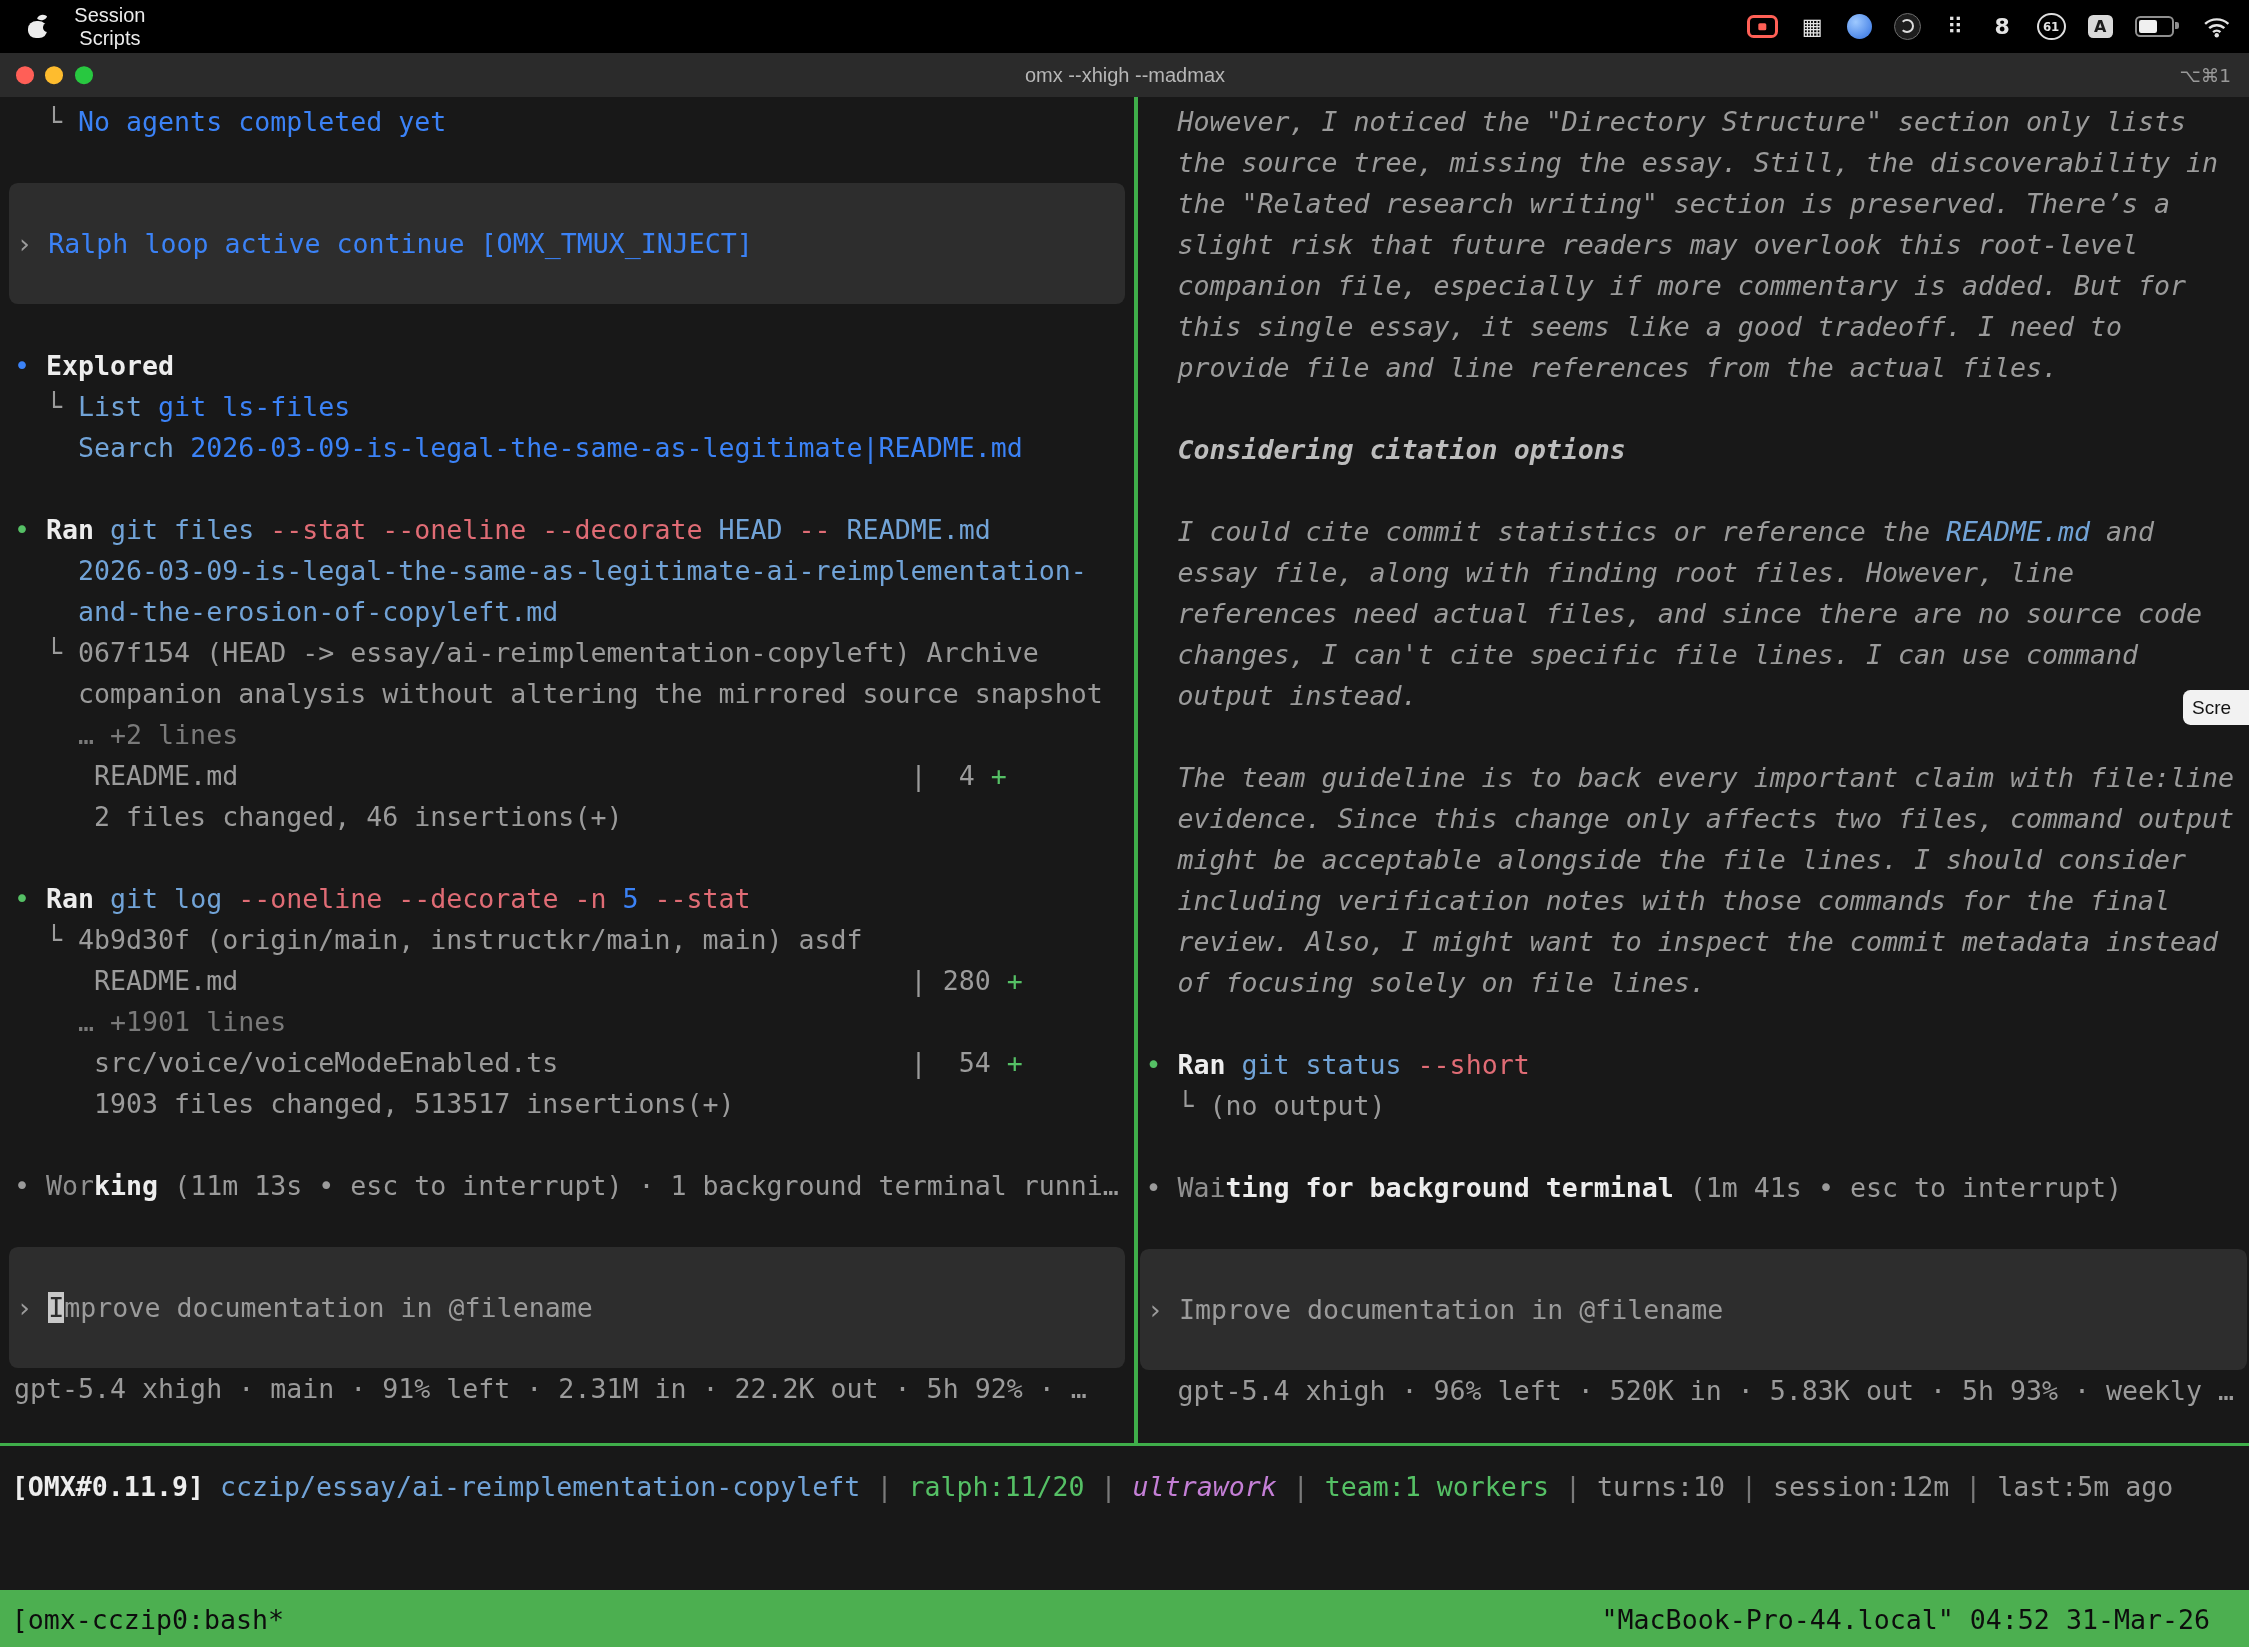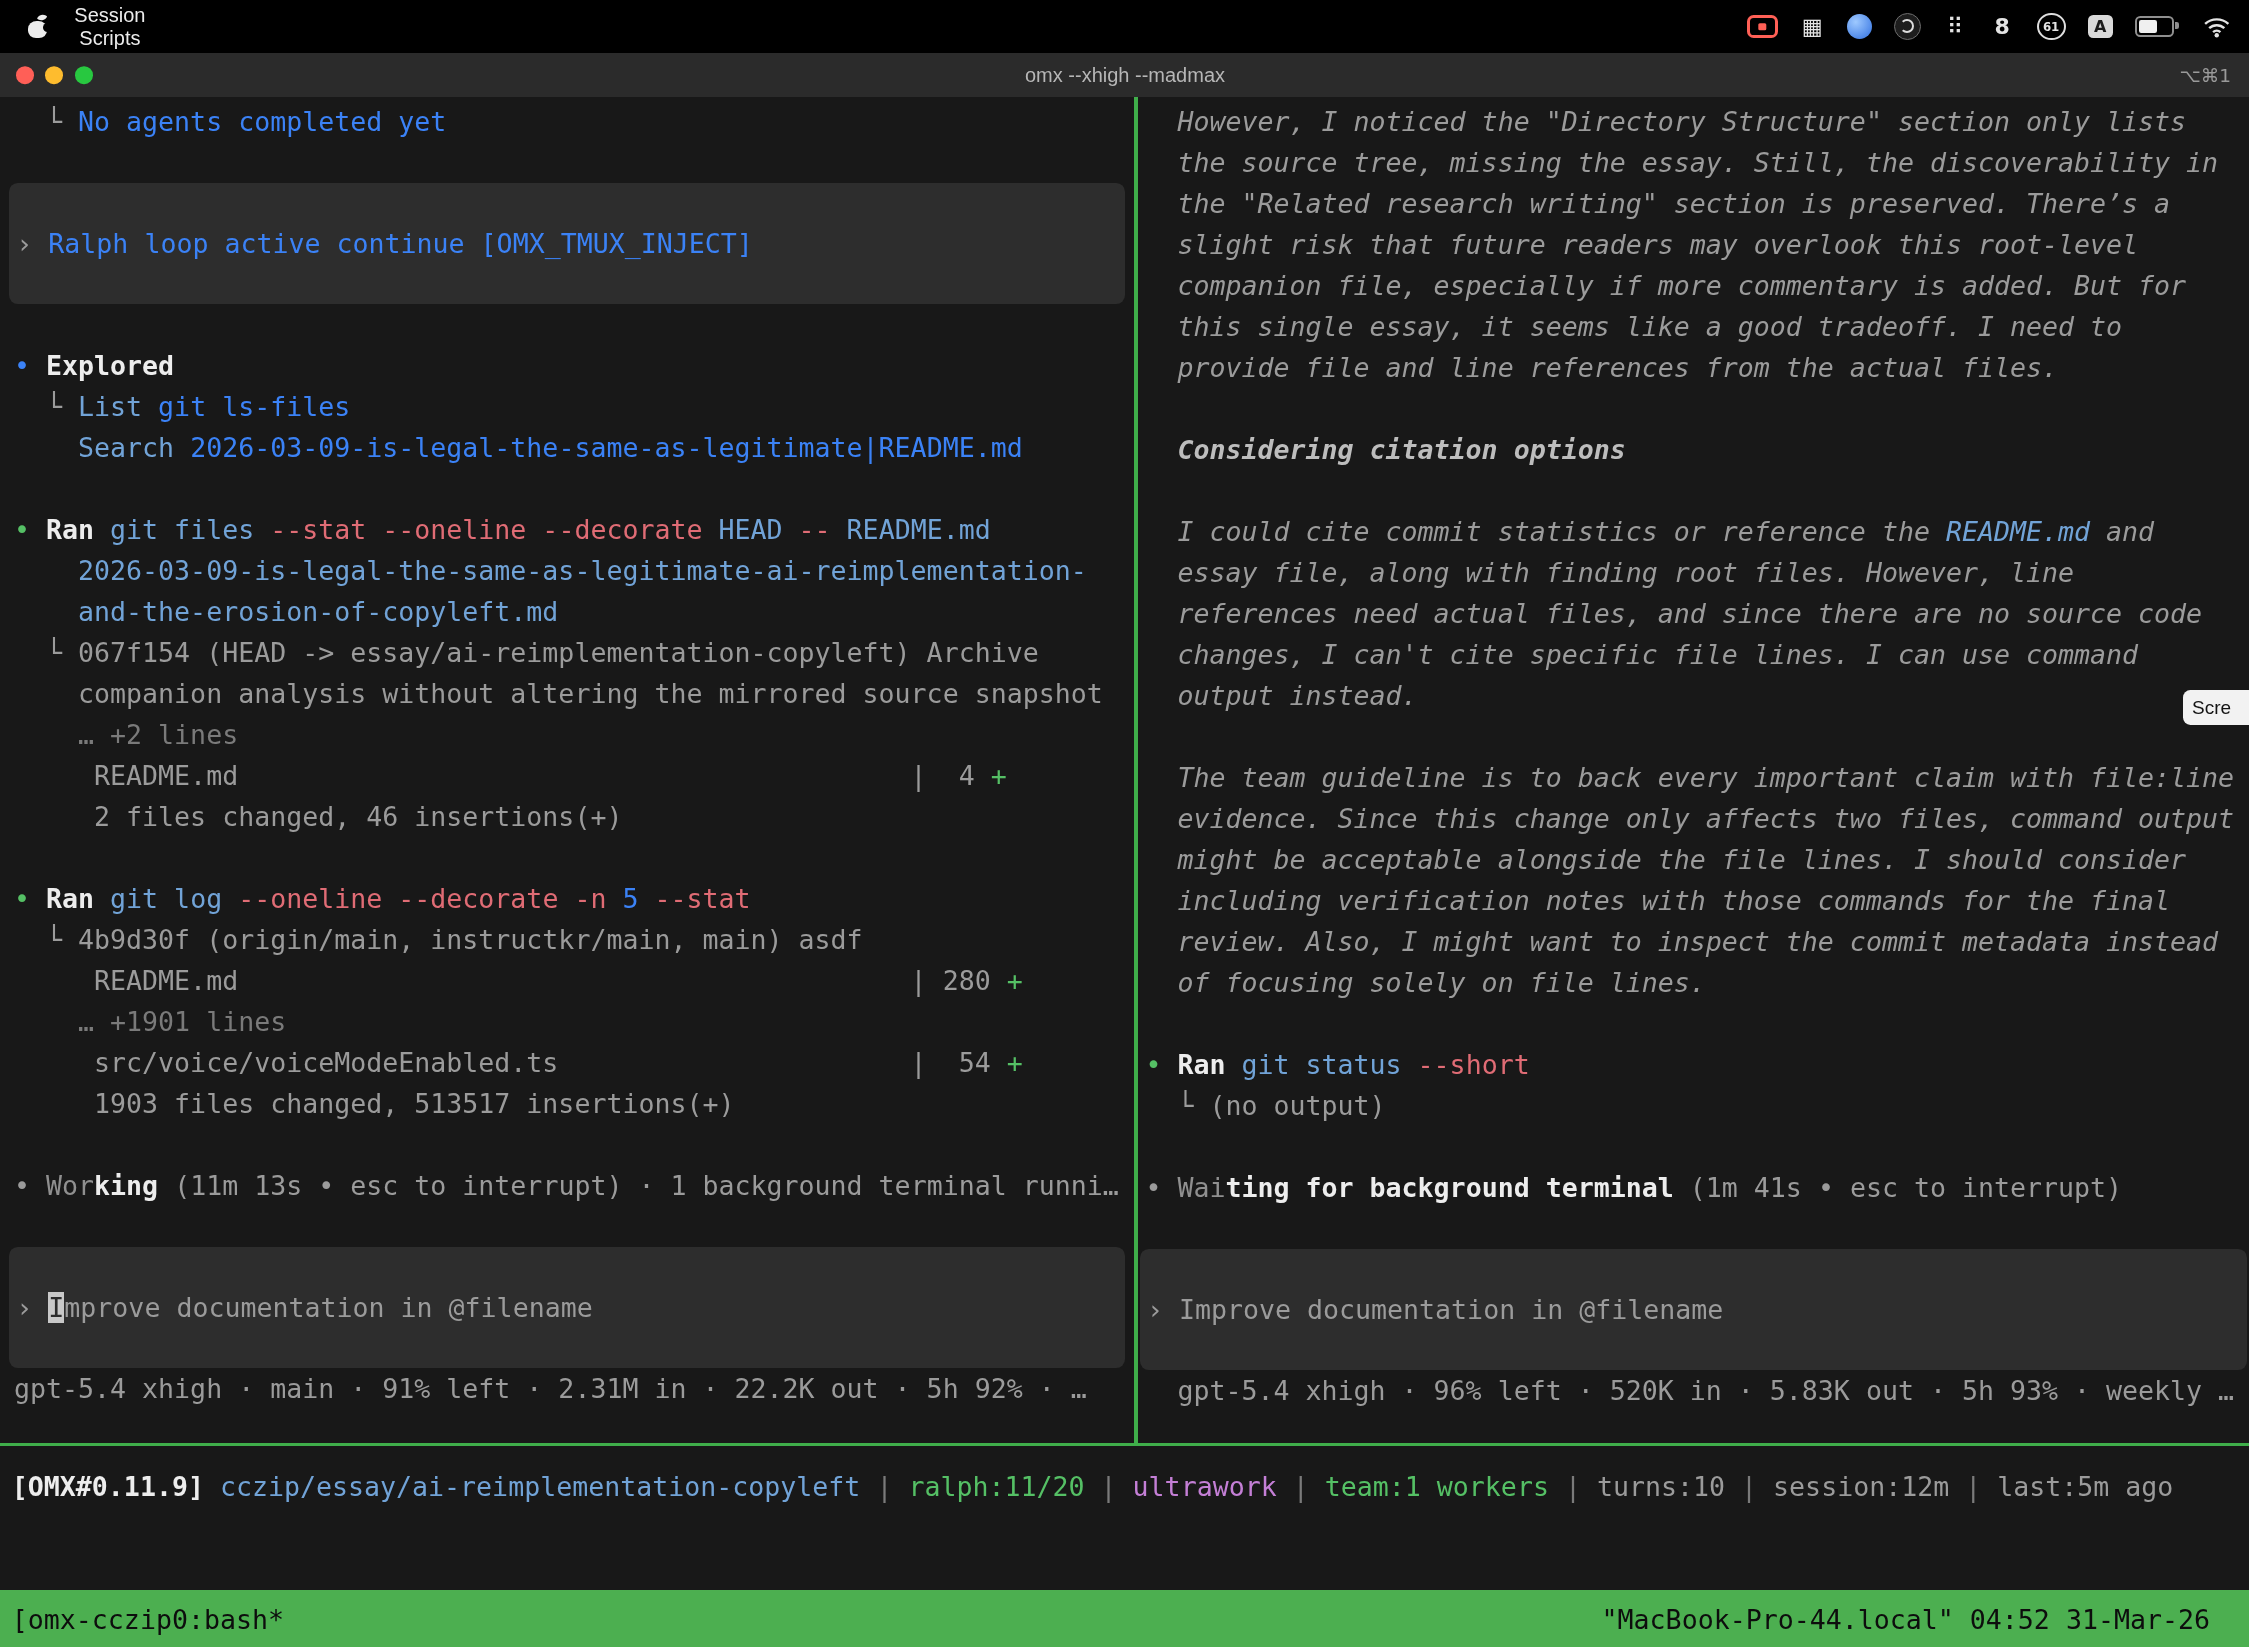--- a/index.html
+++ b/index.html
@@ -65,21 +65,21 @@
 
   
   .c-fg{color:#3b82f6;}
   .c-b{color:#ededed;font-weight:700;}
   .c-dim{color:#9b9b9b;}
   .c-dim2{color:#7a7a7a;}
   .c-dimb{color:#8f8f8f;font-weight:400;}
   .c-blue{color:#71a3d7;}
   .c-red{color:#e06c75;}
   .c-green{color:#55c065;}
-  .c-mag{color:#c47fd6;}
+  .c-mag{color:#c47fd6;font-style:italic;}
   .c-it{color:#9b9b9b;font-style:italic;}
   .c-itb{color:#bdbdbd;font-style:italic;font-weight:700;}
   .c-itblue{color:#71a3d7;font-style:italic;}
   .c-cur{background:#c8c8c8;color:#2b2b2b;}
 
   
   .omx-bar{position:absolute;top:1369px;left:11.8px;right:0;height:41px;line-height:41px;
            font-size:26.6px;white-space:pre;overflow:hidden;}
 
   

